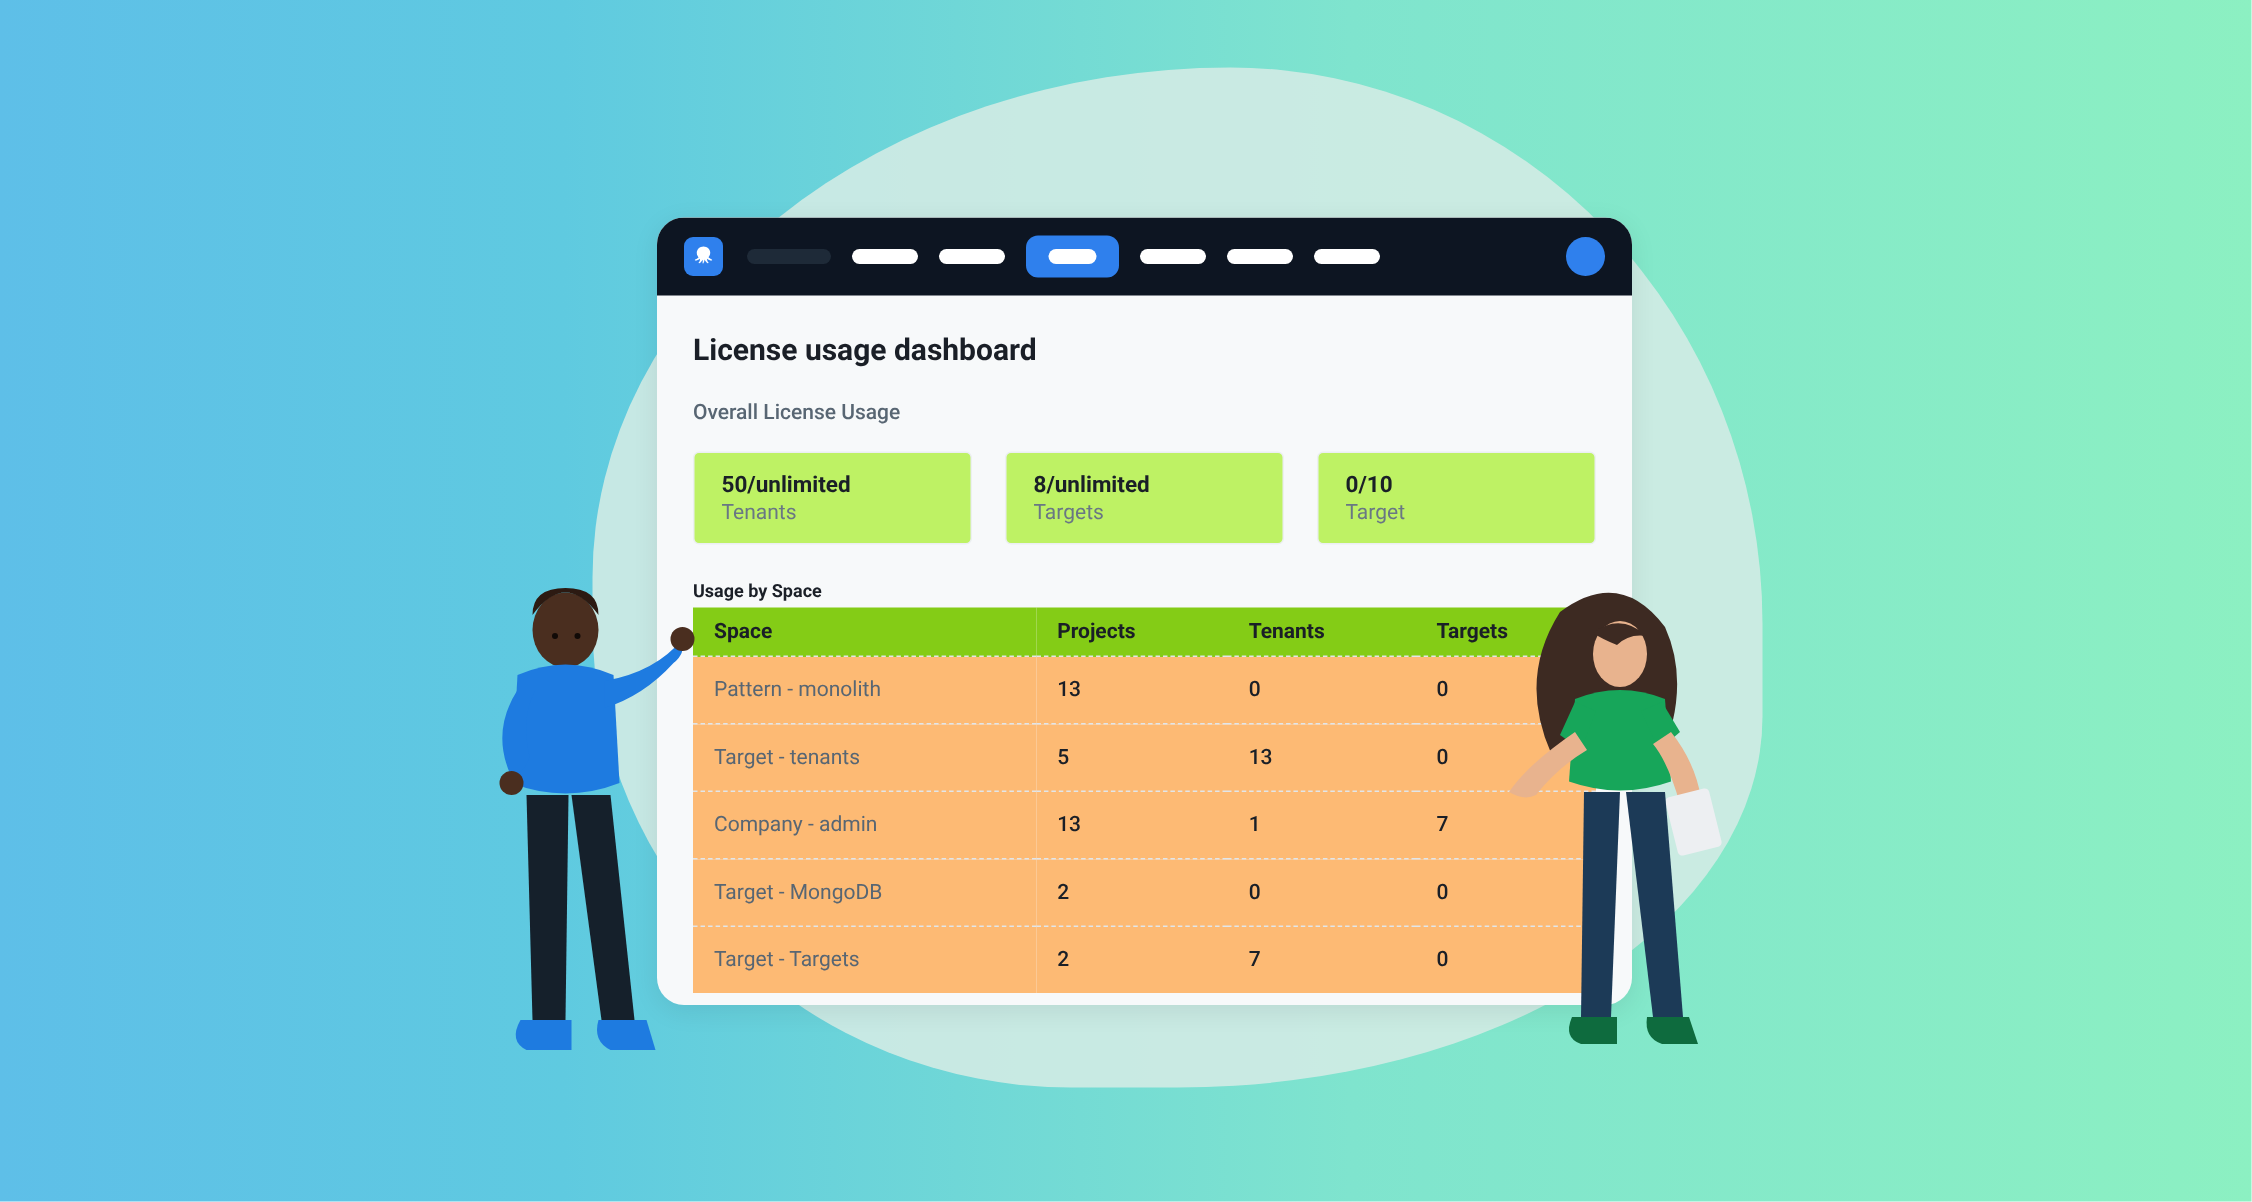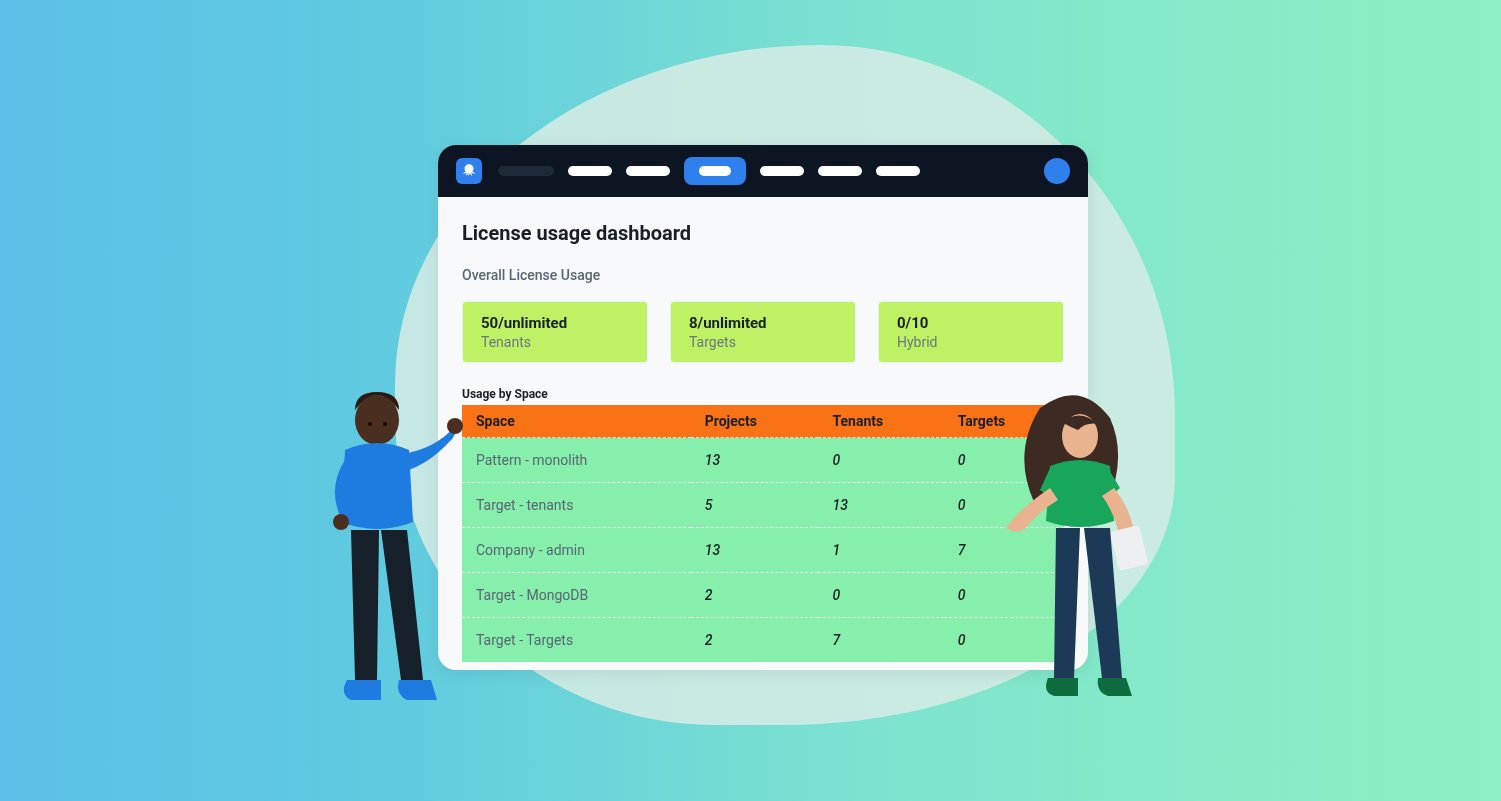--- a/index.html
+++ b/index.html
@@ -88,30 +88,30 @@
 
   .h2 { font-size: 12px; font-weight: 700; color: #1A1F27; margin-bottom: 4px; }
 
   table { width: 100%; border-collapse: collapse; }
   thead th {
     text-align: left;
     font-size: 14px;
     font-weight: 700;
     color: #1A1F27;
     padding: 8px 14px;
-    background: #f97316;
+    background: #84cc16;
   }
   tbody td {
     padding: 14px 14px;
     font-size: 14px;
     border-top: 1px dashed #E1E6EA;
-    background: #86efac;
+    background: #fdba74;
   }
   tbody td.space-name { color: #586673; }
-  tbody td.num { color: #1A1F27; font-weight: 500; font-style: italic; }
+  tbody td.num { color: #1A1F27; font-weight: 500; }
 
   
   .person { position: absolute; }
   .person svg { display: block; }
   .person-left  { left: 295px; top: 380px; }
   .person-right { left: 990px; top: 388px; }
 </style>
 </head>
 <body>
 
@@ -145,21 +145,21 @@
         <div class="card">
           <div class="card-val">50/unlimited</div>
           <div class="card-label">Tenants</div>
         </div>
         <div class="card">
           <div class="card-val">8/unlimited</div>
           <div class="card-label">Targets</div>
         </div>
         <div class="card">
           <div class="card-val">0/10</div>
-          <div class="card-label">Hybrid</div>
+          <div class="card-label">Target</div>
         </div>
       </div>
 
     <div class="h2">Usage by Space</div>
 
     <table>
       <thead>
         <tr>
           <th style="width:38%">Space</th>
           <th>Projects</th>

